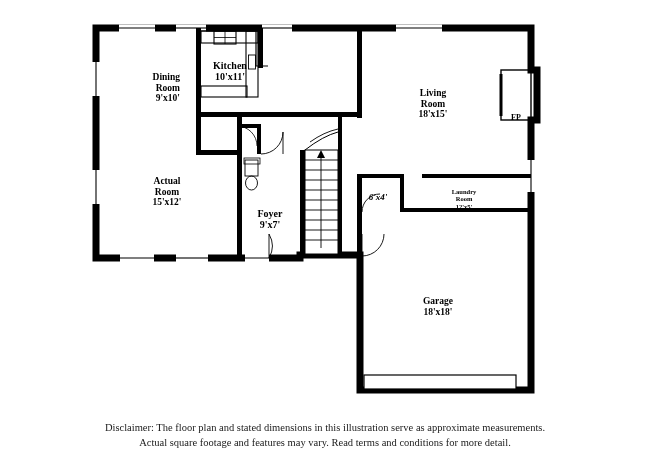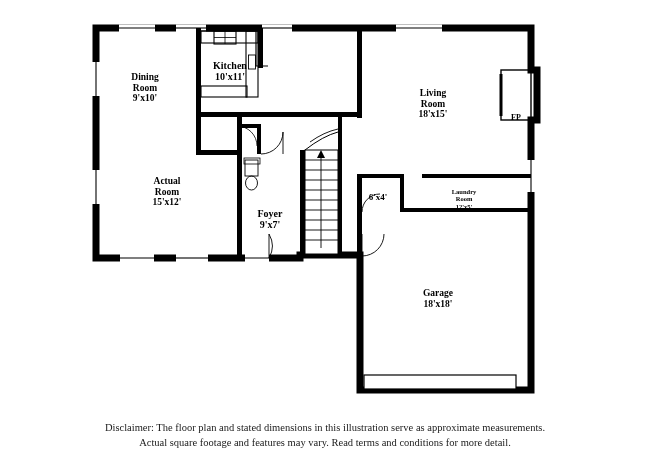--- a/index.html
+++ b/index.html
@@ -214,21 +214,21 @@
 
     <g>
 
       <rect x="245" y="160" width="13" height="16" fill="none" stroke="#000000" stroke-width="0.9"></rect>
       <ellipse cx="251.5" cy="183" rx="6" ry="7" fill="none" stroke="#000000" stroke-width="0.9"></ellipse>
       <rect x="244" y="158" width="16" height="6" fill="none" stroke="#000000" stroke-width="0.8"></rect>
     </g>
 
   </svg>
 
-  <div class="room-label" style="left:110px; top:72px; width:70px; font-size:9.5px;">
+  <div class="room-label" style="left:110px; top:72px; width:70px; font-size:9.5px;text-align:right;">
     <span class="rl-name">Dining</span>
     <span class="rl-name">Room</span>
     <span class="rl-dim">9'x10'</span>
   </div>
 
   <div class="room-label" style="left:198px; top:60px; width:64px; font-size:10px;">
     <span class="rl-name">Kitchen</span>
     <span class="rl-dim">10'x11'</span>
   </div>
 
@@ -243,31 +243,31 @@
     <span class="rl-name">Actual</span>
     <span class="rl-name">Room</span>
     <span class="rl-dim">15'x12'</span>
   </div>
 
   <div class="room-label" style="left:240px; top:208px; width:60px; font-size:10px;">
     <span class="rl-name">Foyer</span>
     <span class="rl-dim">9'x7'</span>
   </div>
 
-  <div class="room-label" style="left:358px; top:192px; width:40px; font-size:9px;">
+  <div class="room-label" style="left:358px; top:192px; width:40px; font-size:9px;font-style:italic;">
     <span class="rl-dim">6'x4'</span>
   </div>
 
   <div class="room-label" style="left:436px; top:188px; width:56px; font-size:6.5px;">
     <span class="rl-name">Laundry</span>
     <span class="rl-name">Room</span>
     <span class="rl-dim">12'x5'</span>
   </div>
 
-  <div class="room-label" style="left:398px; top:288px; width:80px; font-size:9.5px;">
+  <div class="room-label" style="left:398px; top:296px; width:80px; font-size:9.5px;">
     <span class="rl-name">Garage</span>
     <span class="rl-dim">18'x18'</span>
   </div>
 
   <div class="room-label" style="left:500px; top:90px; width:32px; font-size:8px;margin-top:24px;">
     <span class="rl-name">FP</span>
   </div>
 
   <div class="disclaimer">
     <div>Disclaimer: The floor plan and stated dimensions in this illustration serve as approximate measurements.</div>

